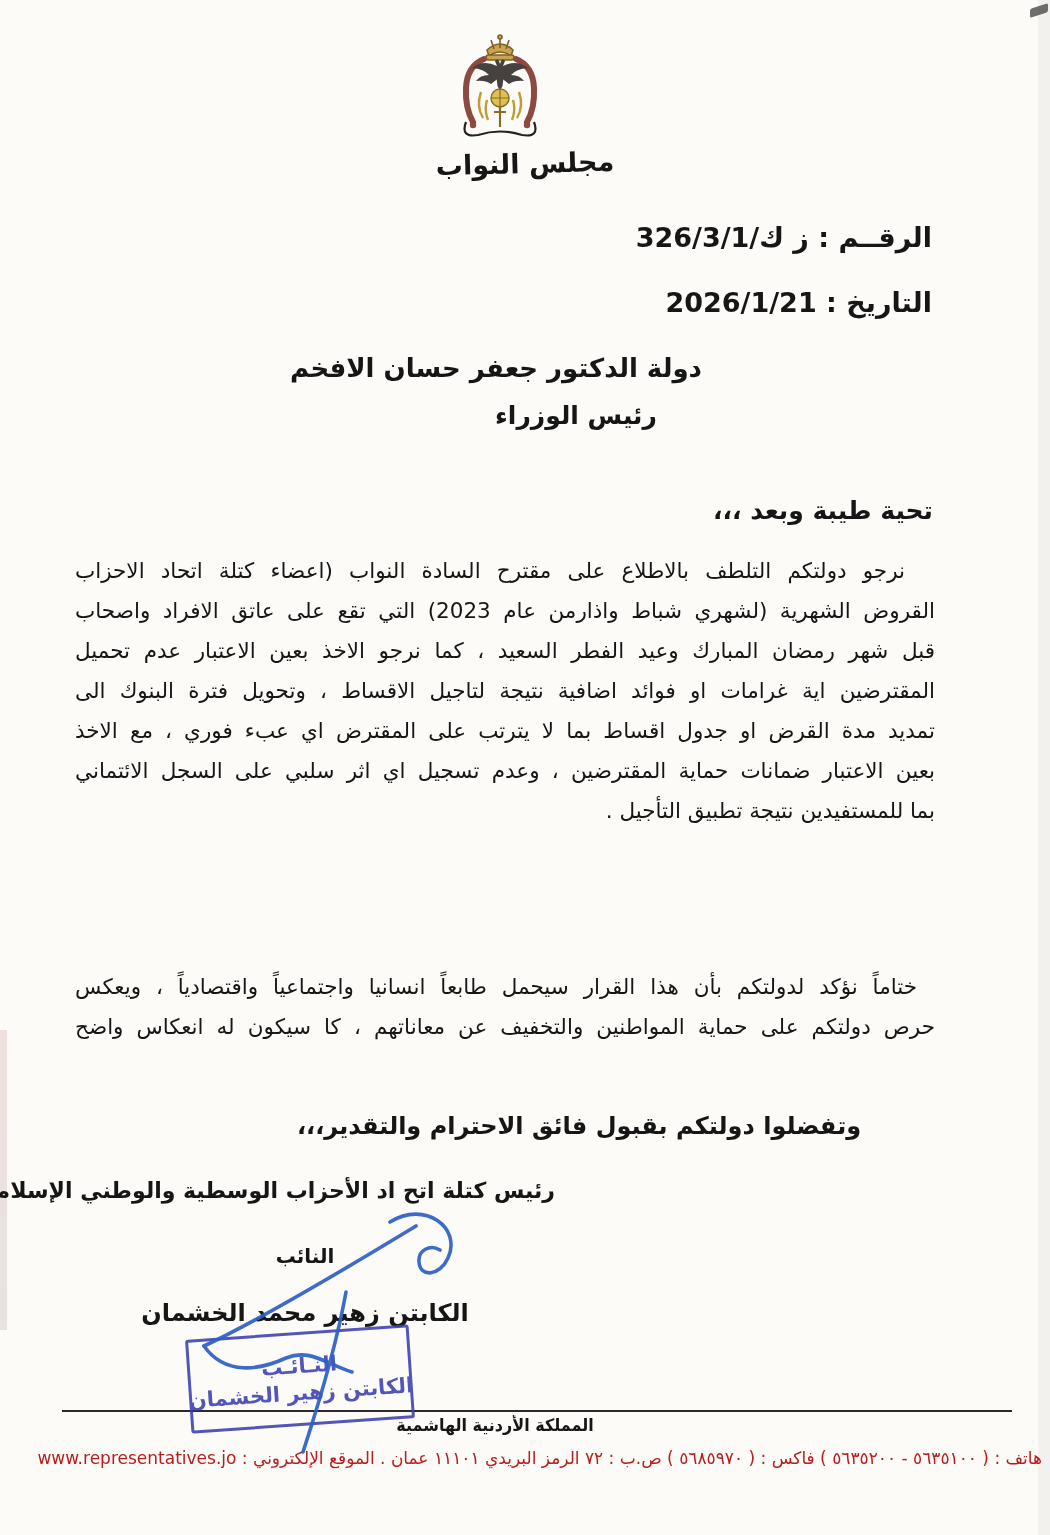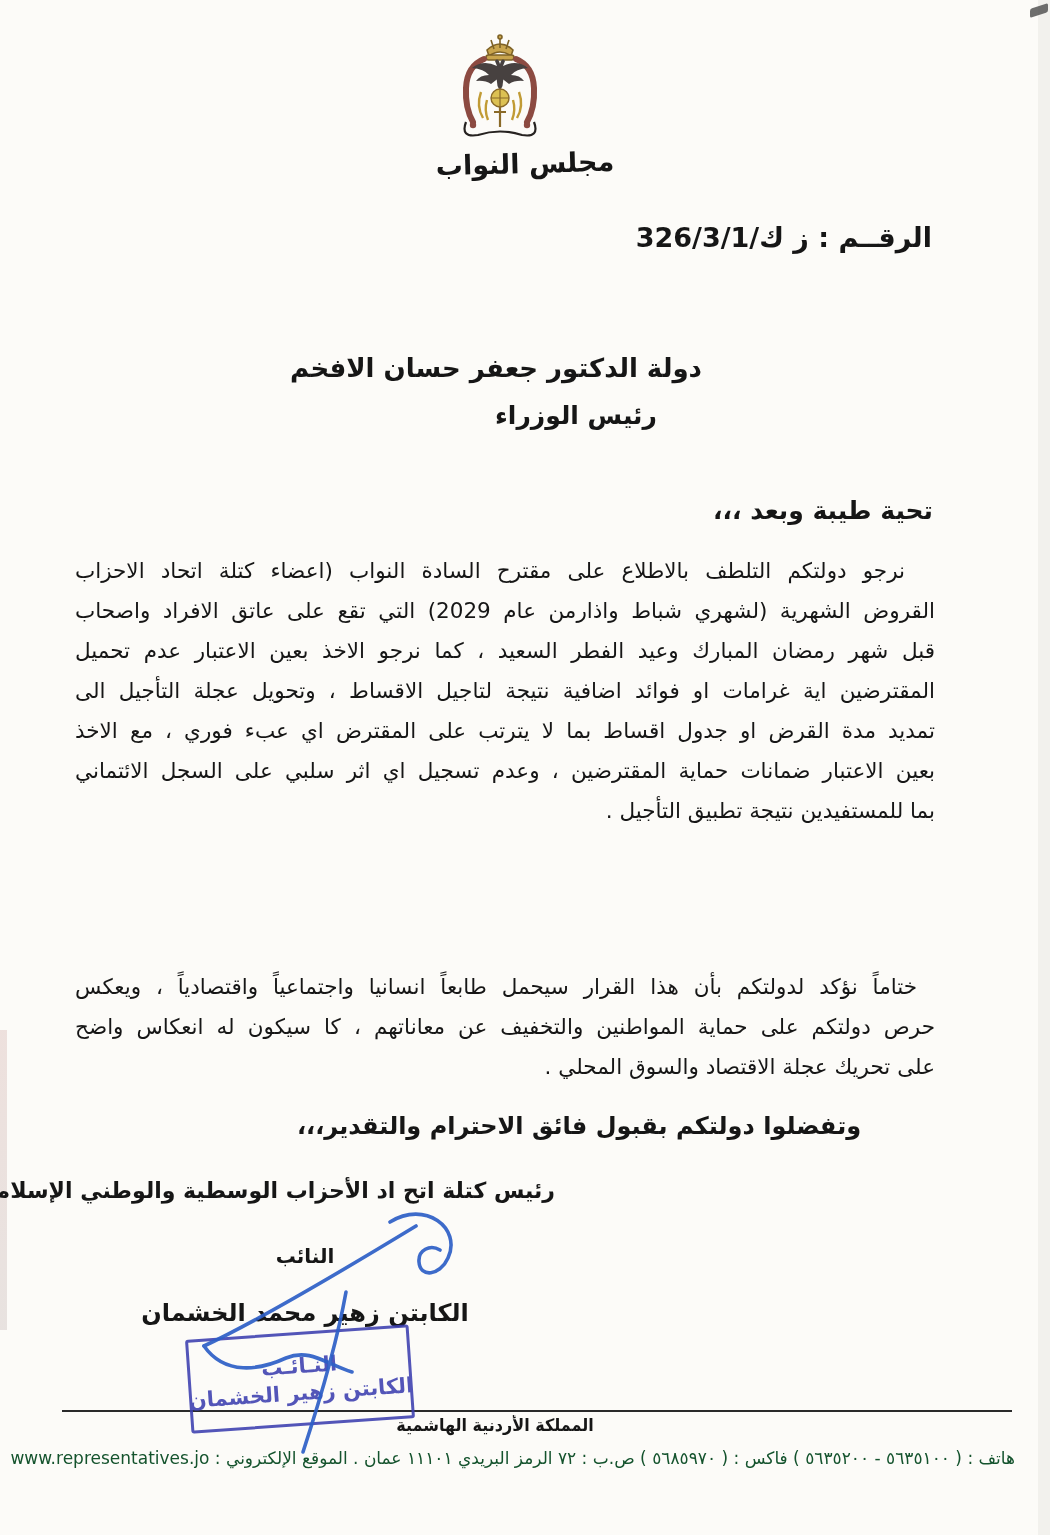--- a/index.html
+++ b/index.html
@@ -63,22 +63,22 @@
   .stamp .s2{font-size:21px;font-weight:bold;white-space:nowrap;}
 
   .signature-svg{position:absolute;left:140px;top:1180px;z-index:4;pointer-events:none;}
 
   .footer-rule{position:absolute;top:1410px;left:62px;right:38px;border-top:2px solid #2a2a2a;z-index:1;}
   .kingdom{
     position:absolute;top:1416px;left:0;width:990px;text-align:center;
     font-size:16px;font-weight:bold;transform:scaleY(1.08);
   }
   .contact{
-    position:absolute;top:1448px;left:49px;width:966px;text-align:center;
-    font-size:17px;white-space:nowrap;color:#14532d;
+    position:absolute;top:1448px;left:76px;width:966px;text-align:center;
+    font-size:17px;white-space:nowrap;color:#b91c1c;
   }
 </style>
 </head>
 <body>
 
 <div class="page">
 
   <div class="art-right-band"></div>
   <div class="art-tr"></div>
   <div class="art-left-strip"></div>
@@ -117,40 +117,43 @@
     <path d="M44 78 h12" stroke="#8a6a28" stroke-width="2"></path>
     <path d="M16 88 q-6 16 12 13 q22 -7 44 0 q18 3 12 -13" stroke="#262220" stroke-width="2.2" fill="none"></path>
   </svg>
 
   <div class="council-name">مجلس النواب</div>
 
   <div class="meta-line meta-ref">
     <span>الرقــم :</span>
     <span>ز ك/326/3/1</span>
   </div>
+  <div class="meta-line meta-date">
+    <span>التاريخ :</span>
+    <span>2026/1/21</span>
+  </div>
 
   <div class="addressee1">دولة الدكتور جعفر حسان الافخم</div>
   <div class="addressee2">رئيس الوزراء</div>
 
   <div class="greeting">تحية طيبة وبعد ،،،</div>
 
   <div class="body-par par1">
     <div class="bl first-p1">نرجو دولتكم التلطف بالاطلاع على مقترح السادة النواب (اعضاء كتلة اتحاد الاحزاب</div>
-    <div class="bl">القروض الشهرية (لشهري شباط واذارمن عام 2029) التي تقع على عاتق الافراد واصحاب</div>
+    <div class="bl">القروض الشهرية (لشهري شباط واذارمن عام 2023) التي تقع على عاتق الافراد واصحاب</div>
     <div class="bl">قبل شهر رمضان المبارك وعيد الفطر السعيد ، كما نرجو الاخذ بعين الاعتبار عدم تحميل</div>
-    <div class="bl">المقترضين اية غرامات او فوائد اضافية نتيجة لتاجيل الاقساط ، وتحويل عجلة التأجيل الى</div>
+    <div class="bl">المقترضين اية غرامات او فوائد اضافية نتيجة لتاجيل الاقساط ، وتحويل فترة البنوك الى</div>
     <div class="bl">تمديد مدة القرض او جدول اقساط بما لا يترتب على المقترض اي عبء فوري ، مع الاخذ</div>
     <div class="bl">بعين الاعتبار ضمانات حماية المقترضين ، وعدم تسجيل اي اثر سلبي على السجل الائتماني</div>
     <div class="bl last">بما للمستفيدين نتيجة تطبيق التأجيل .</div>
   </div>
 
   <div class="body-par par2">
     <div class="bl first-p2">ختاماً نؤكد لدولتكم بأن هذا القرار سيحمل طابعاً انسانيا واجتماعياً واقتصادياً ، ويعكس</div>
     <div class="bl">حرص دولتكم على حماية المواطنين والتخفيف عن معاناتهم ، كا سيكون له انعكاس واضح</div>
-    <div class="bl last">على تحريك عجلة الاقتصاد والسوق المحلي .</div>
   </div>
 
   <div class="closing">وتفضلوا دولتكم بقبول فائق الاحترام والتقدير،،،</div>
 
   <div class="sig-block">
     <div class="sig-title">رئيس كتلة اتح اد الأحزاب الوسطية والوطني الإسلامي</div>
     <div class="sig-role">النائب</div>
     <div class="sig-name">الكابتن زهير محمد الخشمان</div>
   </div>
 

